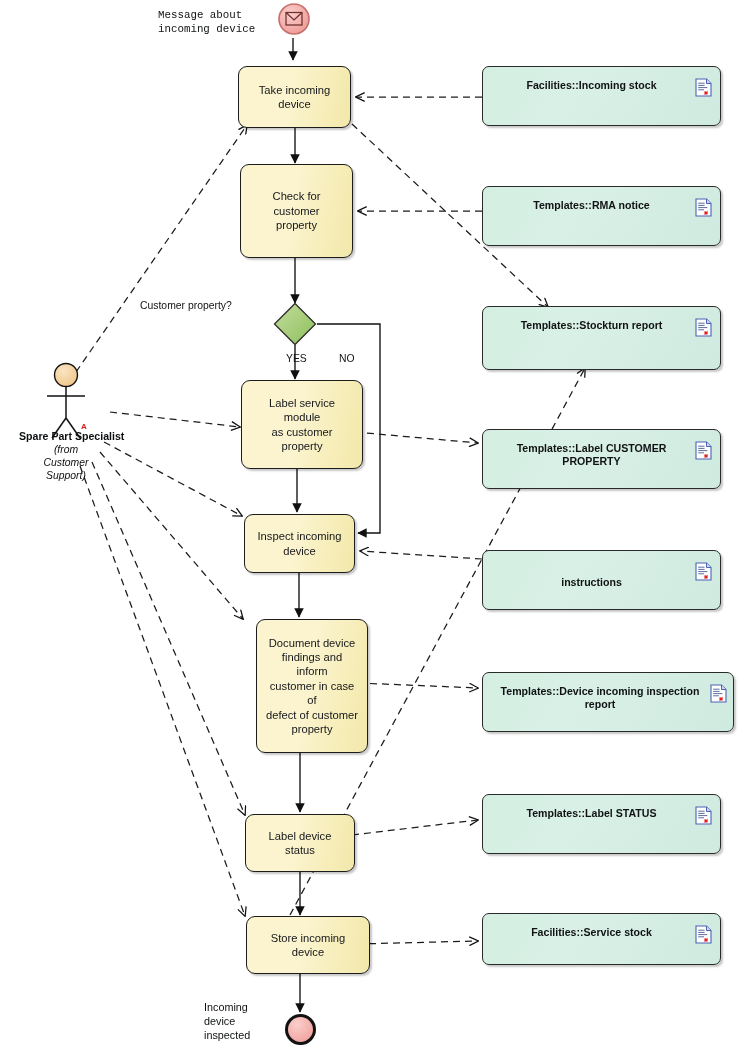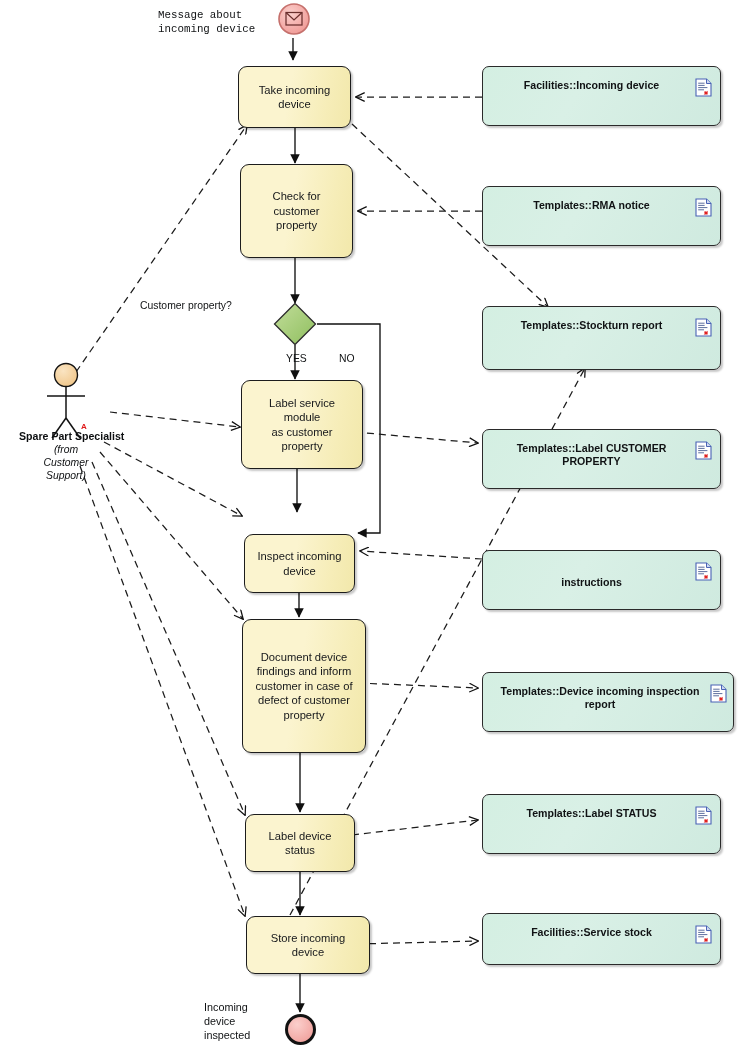--- a/index.html
+++ b/index.html
@@ -204,28 +204,28 @@
     </span>
   </div>
 
   <div class="action" style="left:241px; top:380px; width:122px; height:89px;">
     <span class="lbl">
       <span>Label service module</span><br>
       <span>as customer property</span>
     </span>
   </div>
 
-  <div class="action" style="left:244px; top:514px; width:111px; height:59px;margin-top:20px;">
+  <div class="action" style="left:244px; top:514px; width:111px; height:59px;">
     <span class="lbl">
       <span>Inspect incoming</span><br>
       <span>device</span>
     </span>
   </div>
 
-  <div class="action" style="left:242px; top:619px; width:124px; height:134px;">
+  <div class="action" style="left:256px; top:619px; width:112px; height:134px;">
     <span class="lbl">
       <span>Document device</span><br>
       <span>findings and inform</span><br>
       <span>customer in case of</span><br>
       <span>defect of customer</span><br>
       <span>property</span>
     </span>
   </div>
 
   <div class="action" style="left:245px; top:814px; width:110px; height:58px;">
@@ -272,21 +272,21 @@
   </div>
   <div class="actor-name" style="left:19px; top:430px;">Spare Part Specialist</div>
   <div class="actor-mark" style="left:81px; top:422px;">A</div>
   <div class="actor-from" style="left:34px; top:443px;">
     <span>(from</span><br>
     <span>Customer</span><br>
     <span>Support)</span>
   </div>
 
   <div class="artifact" style="left:482px; top:66px; width:239px; height:60px;">
-    <div class="atitle">Facilities::Incoming device</div>
+    <div class="atitle">Facilities::Incoming stock</div>
     <svg class="doc-icon" viewBox="0 0 17 19">
       <path d="M1 1 H11.5 L16 5.5 V18 H1 Z" fill="#ffffff" stroke="#4a63b5" stroke-width="1.1"></path>
       <path d="M11.5 1 V5.5 H16" fill="#cfd9f2" stroke="#4a63b5" stroke-width="1"></path>
       <g stroke="#5d6f9e" stroke-width="1">
         <line x1="3.2" y1="5.2" x2="9.6" y2="5.2"></line>
         <line x1="3.2" y1="7.4" x2="9.6" y2="7.4"></line>
         <line x1="3.2" y1="9.6" x2="12.4" y2="9.6"></line>
         <line x1="3.2" y1="11.8" x2="9" y2="11.8"></line>
       </g>
       <path d="M8.6 16.6 L12.6 12.8 L12.6 16.6 Z" fill="#e02020"></path>

